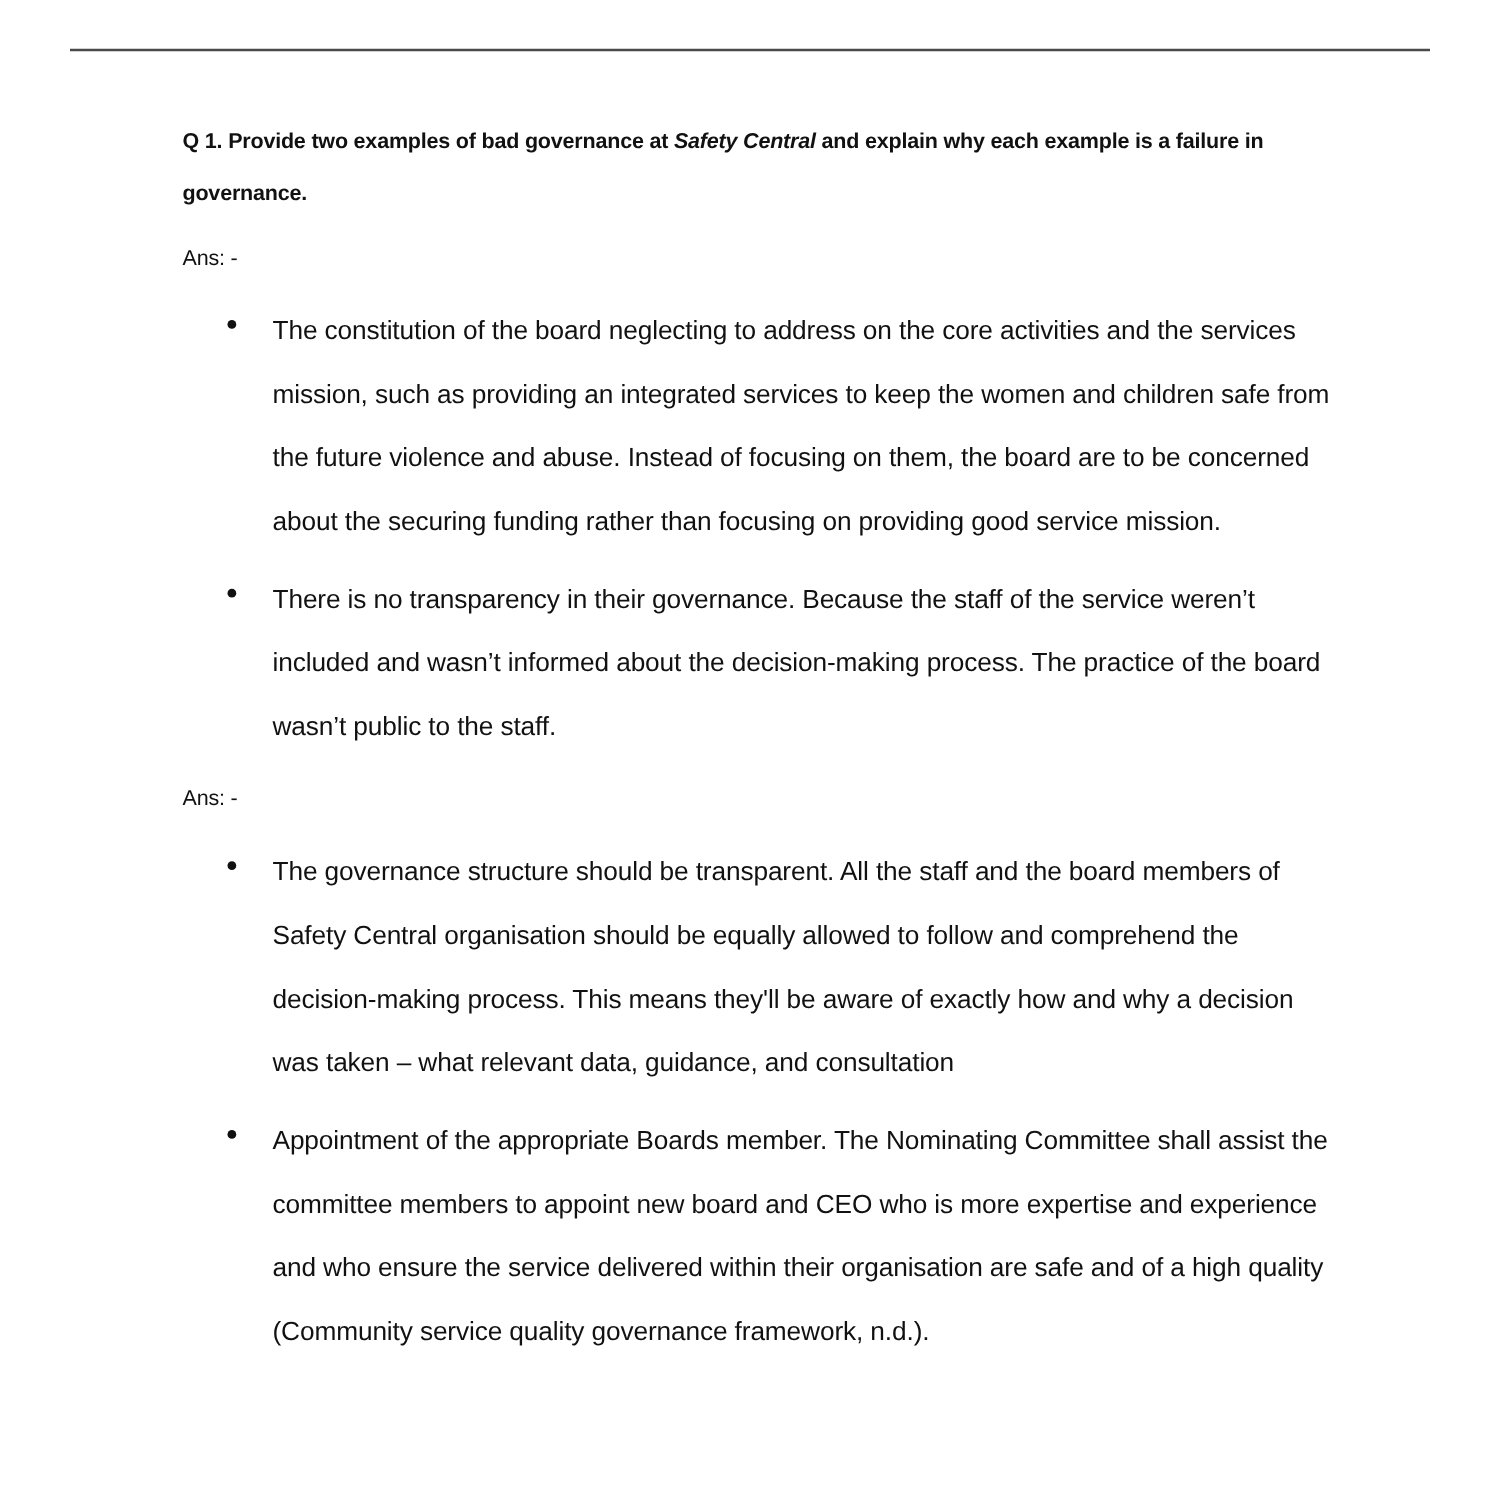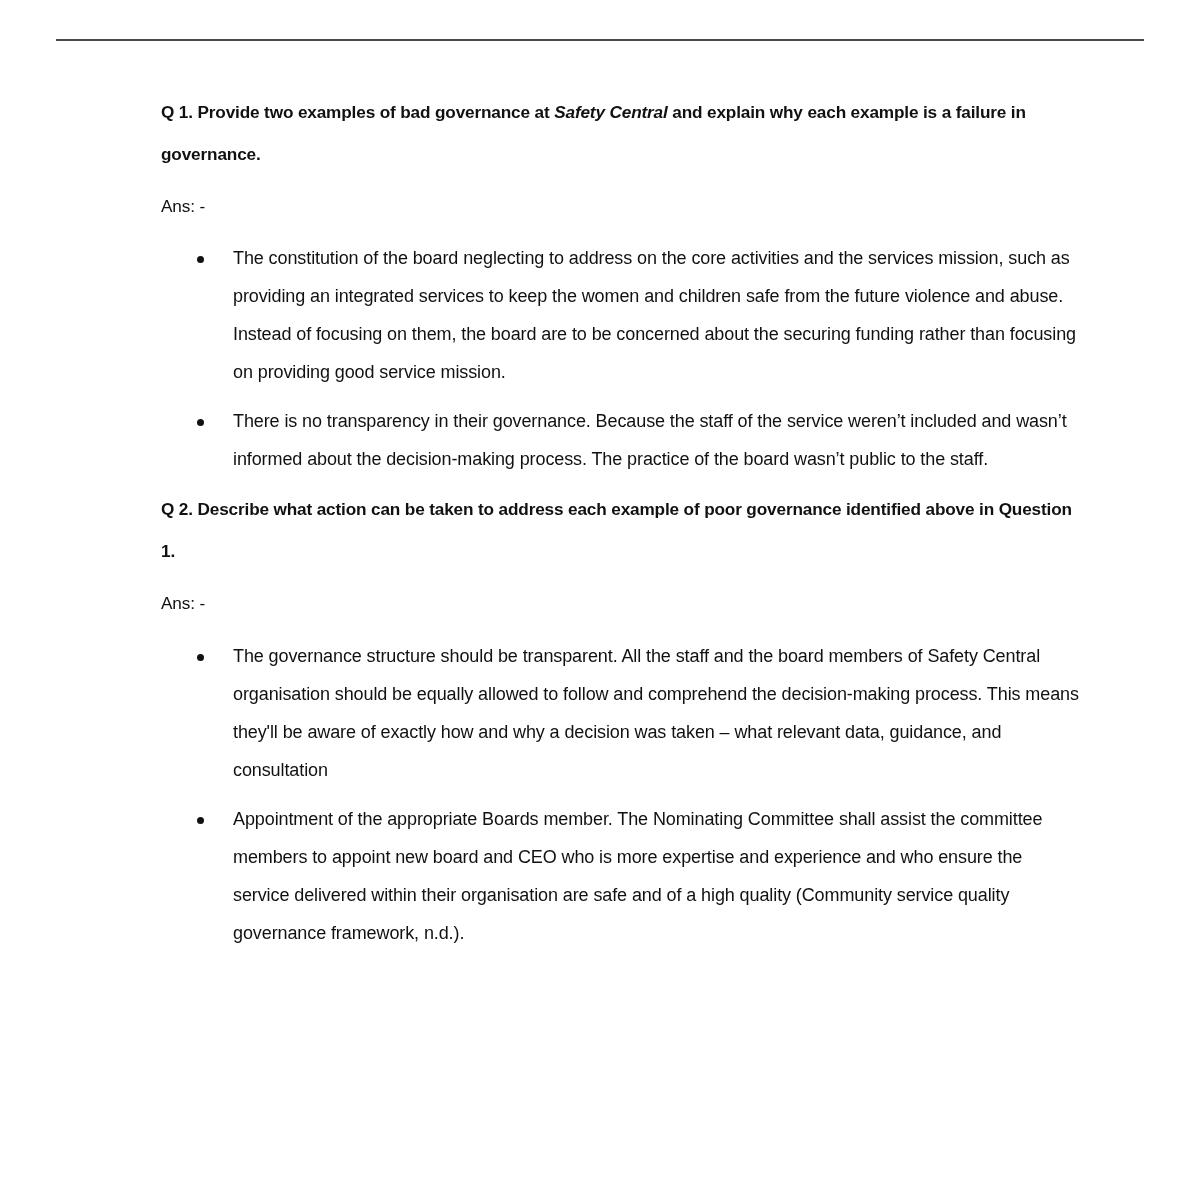--- a/index.html
+++ b/index.html
@@ -21,21 +21,20 @@
       top: 39px;
       width: 1088px;
       height: 0;
       border-top: 2px solid #4a4a4a;
     }
     .doc {
       position: absolute;
       left: 146px;
       top: 92px;
       width: 920px;
-      margin-left: 15px;
     }
     .para {
       margin: 0;
       font-size: 17.2px;
       line-height: 41.8px;
       letter-spacing: -0.15px;
     }
     .q-heading {
       font-weight: bold;
       margin-bottom: 10px;
@@ -49,22 +48,22 @@
     }
     ul.bullets {
       list-style: none;
       margin: 0;
       padding: 0;
     }
     ul.bullets li {
       position: relative;
       padding-left: 72px;
       margin-bottom: 11px;
-      font-size: 18px;
-      line-height: 38px;
+      font-size: 21px;
+      line-height: 51px;
       letter-spacing: -0.1px;
     }
     ul.bullets li .bullet {
       position: absolute;
       left: 36px;
       top: 17px;
       width: 7px;
       height: 7px;
       border-radius: 50%;
       background: #111111;
@@ -88,23 +87,20 @@
         <span>The constitution of the board neglecting to address on the core activities and the services mission, such as providing an integrated services to keep the women and children safe from the future violence and abuse. Instead of focusing on them, the board are to be concerned about the securing funding rather than focusing on providing good service mission.</span>
       </li>
       <li>
         <span class="bullet"></span>
         <span>There is no transparency in their governance. Because the staff of the service weren’t included and wasn’t informed about the decision-making process. The practice of the board wasn’t public to the staff.</span>
       </li>
     </ul>
   </section>
 
   <section>
-    <p class="para q-heading">
-      <span>Q 2. Describe what action can be taken to address each example of poor governance identified above in Question 1.</span>
-    </p>
     <p class="para ans-label">Ans: -</p>
     <ul class="bullets">
       <li>
         <span class="bullet"></span>
         <span>The governance structure should be transparent. All the staff and the board members of Safety Central organisation should be equally allowed to follow and comprehend the decision-making process. This means they'll be aware of exactly how and why a decision was taken – what relevant data, guidance, and consultation</span>
       </li>
       <li>
         <span class="bullet"></span>
         <span>Appointment of the appropriate Boards member. The Nominating Committee shall assist the committee members to appoint new board and CEO who is more expertise and experience and who ensure the service delivered within their organisation are safe and of a high quality (Community service quality governance framework, n.d.).</span>
       </li>

